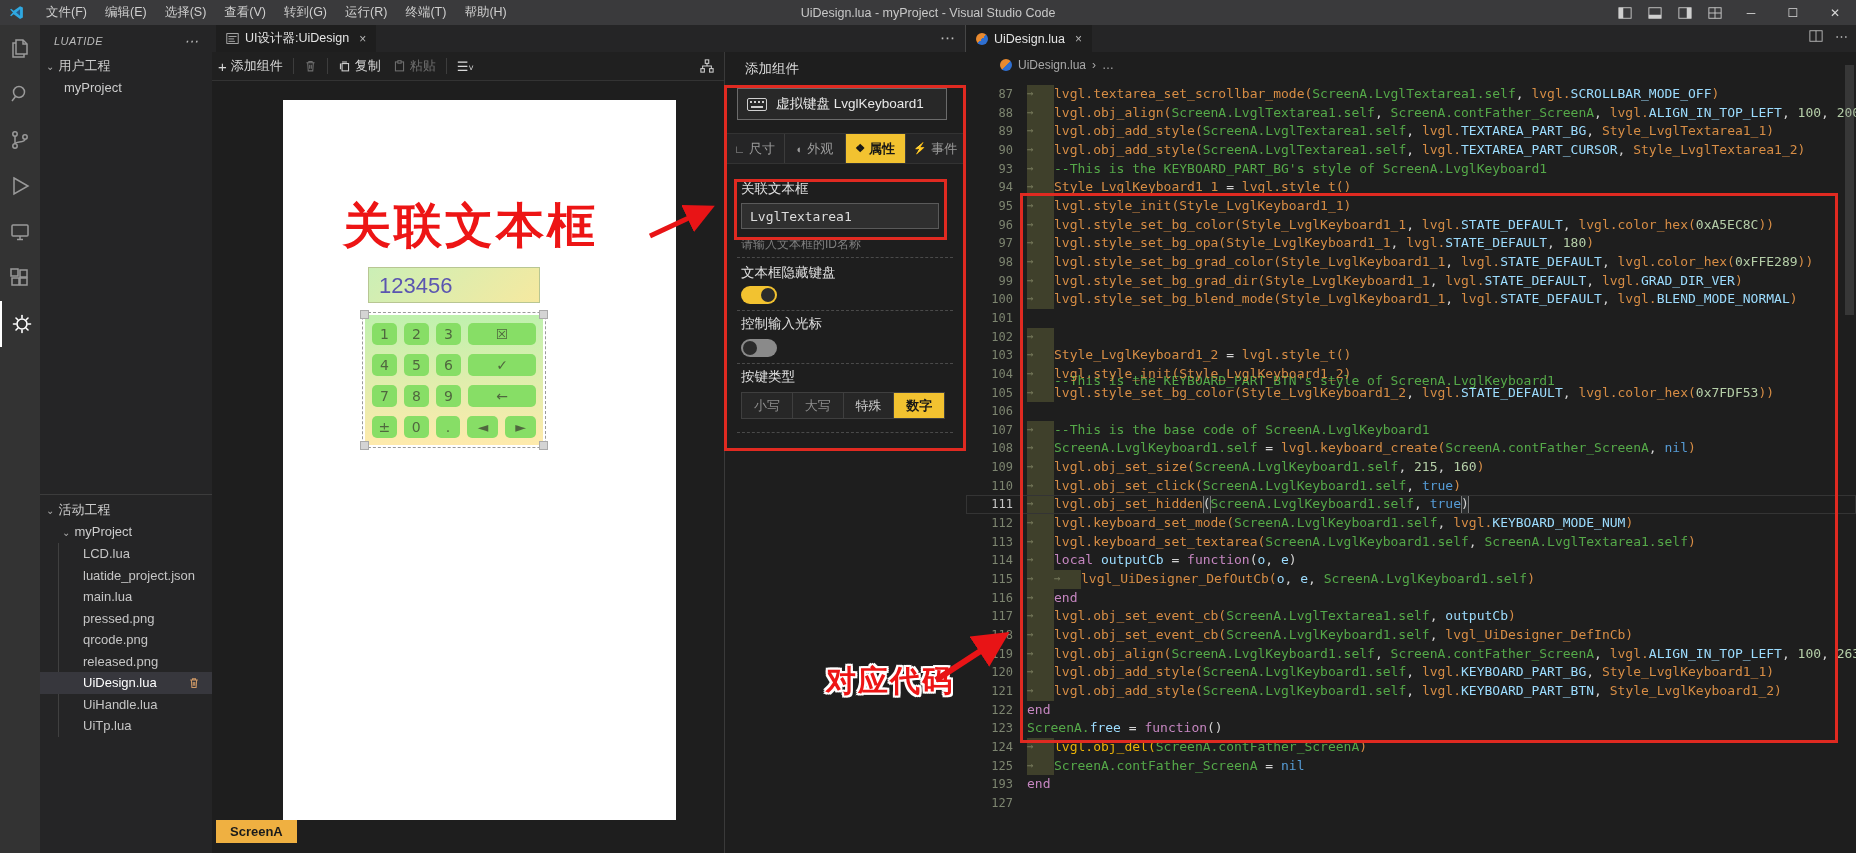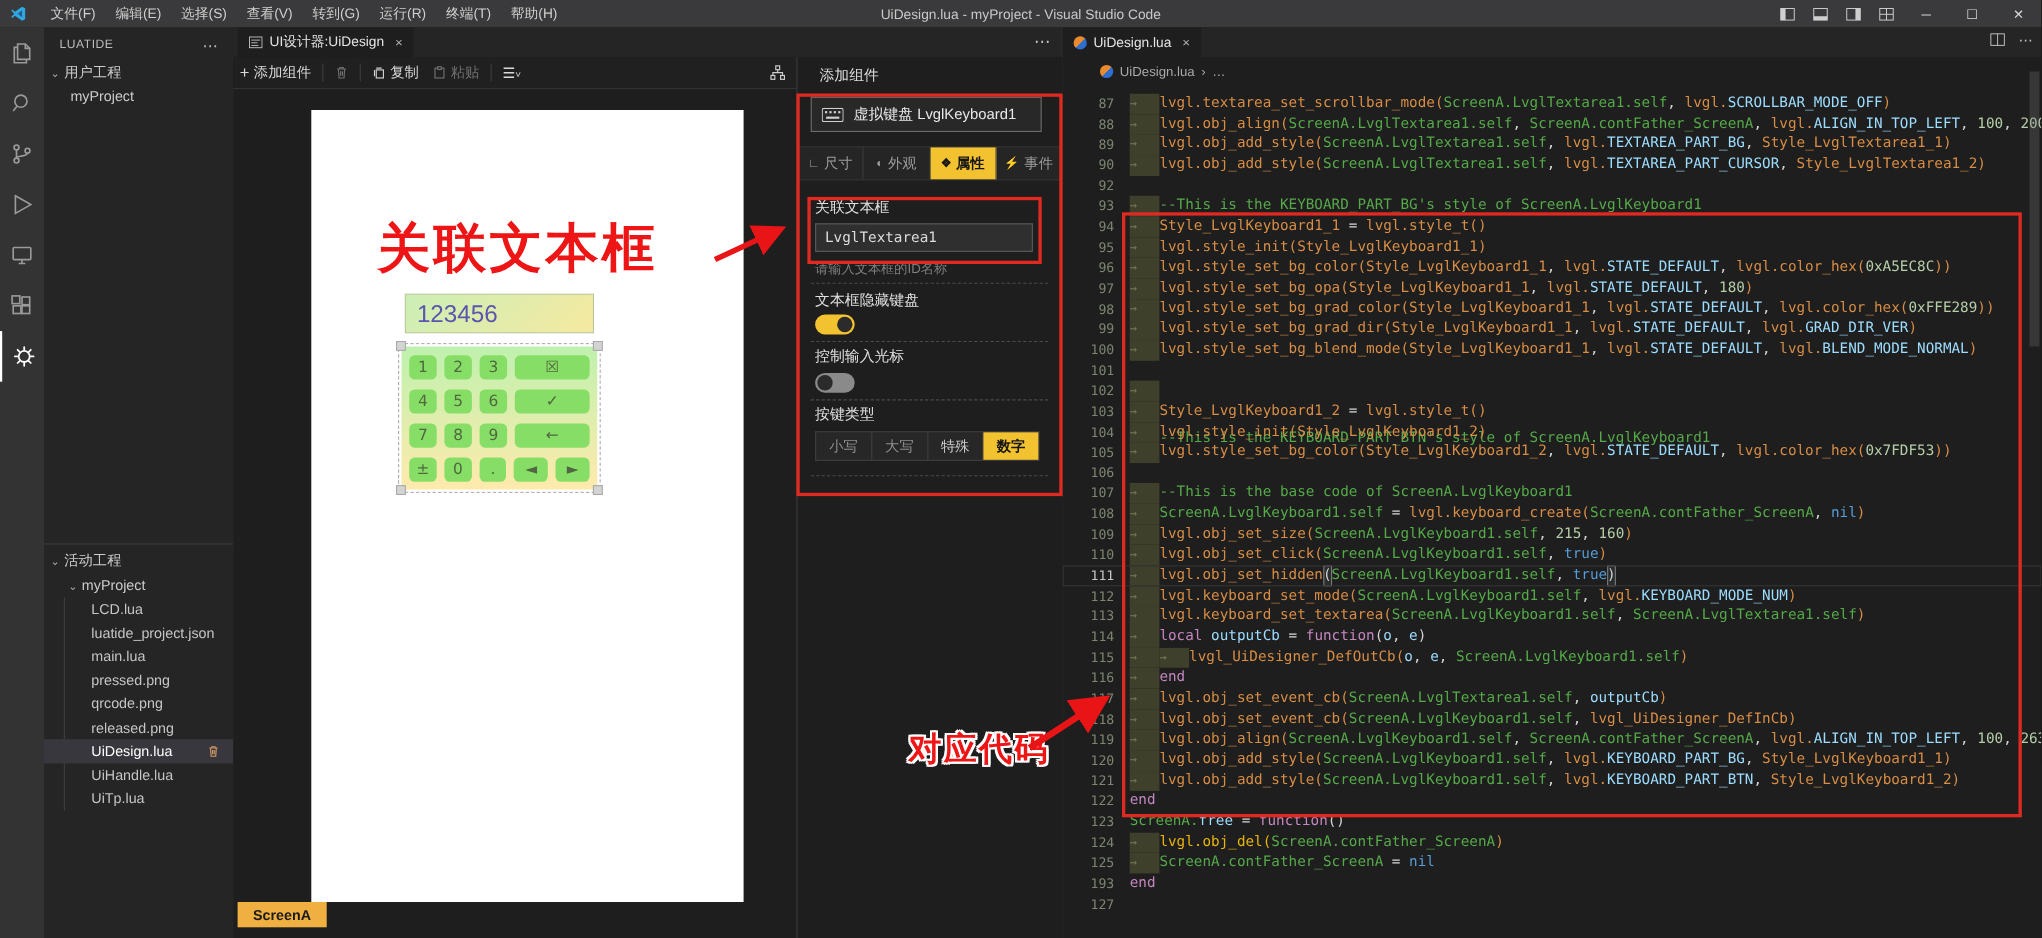--- a/index.html
+++ b/index.html
@@ -14,21 +14,21 @@
   .layout-ico{width:30px;height:25px;display:flex;align-items:center;justify-content:center;color:#cfcfcf;}
   .win-btn{width:42px;height:25px;display:flex;align-items:center;justify-content:center;color:#d7d7d7;font-size:12px;}
   
   #activitybar{position:absolute;left:0;top:25px;width:40px;height:828px;background:#333333;}
   .ab-item{width:40px;height:46px;display:flex;align-items:center;justify-content:center;color:#888;}
   .ab-item svg{stroke:#9a9a9a;}
   .ab-item.active{border-left:2px solid #fff;}
   .ab-item.active svg{stroke:#ffffff;}
   
   #sidebar{position:absolute;left:40px;top:25px;width:172px;height:828px;background:#252526;border-right:1px solid #3c3c3c;}
-  #sidebar-header{display:flex;justify-content:space-between;align-items:center;padding:8px 14px 6px 14px;}
+  #sidebar-header{display:flex;justify-content:space-between;align-items:center;padding:8px 14px 6px 14px;font-style:italic;}
   #sidebar-title{font-size:11px;color:#bbbbbb;letter-spacing:.5px;}
   #sidebar-more{color:#bbb;font-size:14px;}
   .tree-row{height:22px;line-height:22px;color:#cccccc;white-space:nowrap;overflow:hidden;}
   .chev{color:#aaa;font-size:10px;padding:0 4px 0 6px;}
   #active-section{position:absolute;left:0;top:469px;width:172px;border-top:1px solid #3c3c3c;padding-top:4px;}
   .file-row{height:21.5px;line-height:21.5px;padding-left:43px;color:#c5c5c5;position:relative;}
   .file-row.selected{background:#37373d;color:#ffffff;}
   .file-guide{position:absolute;left:18px;top:0;bottom:0;width:1px;background:#404040;}
   .trash-ico{position:absolute;right:12px;top:3px;}
   
@@ -425,21 +425,20 @@
       <span class="lua-ico"></span>
       <span>UiDesign.lua</span>
       <span>›</span>
       <span>…</span>
     </div>
     <div id="code-area">
         <div class="cline"><span class="ln">87</span><span class="lnpad"></span><span class="ind">→</span><span class="tk" style="color: rgb(215, 141, 69);">lvgl.textarea_set_scrollbar_mode(</span><span class="tk" style="color: rgb(85, 169, 73);">ScreenA.LvglTextarea1.self</span><span class="tk" style="color: rgb(212, 212, 212);">, </span><span class="tk" style="color: rgb(215, 141, 69);">lvgl.</span><span class="tk" style="color: rgb(156, 220, 254);">SCROLLBAR_MODE_OFF</span><span class="tk" style="color: rgb(215, 141, 69);">)</span></div>
         <div class="cline"><span class="ln">88</span><span class="lnpad"></span><span class="ind">→</span><span class="tk" style="color: rgb(215, 141, 69);">lvgl.obj_align(</span><span class="tk" style="color: rgb(85, 169, 73);">ScreenA.LvglTextarea1.self</span><span class="tk" style="color: rgb(212, 212, 212);">, </span><span class="tk" style="color: rgb(85, 169, 73);">ScreenA.contFather_ScreenA</span><span class="tk" style="color: rgb(212, 212, 212);">, </span><span class="tk" style="color: rgb(215, 141, 69);">lvgl.</span><span class="tk" style="color: rgb(156, 220, 254);">ALIGN_IN_TOP_LEFT</span><span class="tk" style="color: rgb(212, 212, 212);">, </span><span class="tk" style="color: rgb(181, 206, 168);">100</span><span class="tk" style="color: rgb(212, 212, 212);">, </span><span class="tk" style="color: rgb(181, 206, 168);">200</span></div>
         <div class="cline"><span class="ln">89</span><span class="lnpad"></span><span class="ind">→</span><span class="tk" style="color: rgb(215, 141, 69);">lvgl.obj_add_style(</span><span class="tk" style="color: rgb(85, 169, 73);">ScreenA.LvglTextarea1.self</span><span class="tk" style="color: rgb(212, 212, 212);">, </span><span class="tk" style="color: rgb(215, 141, 69);">lvgl.</span><span class="tk" style="color: rgb(156, 220, 254);">TEXTAREA_PART_BG</span><span class="tk" style="color: rgb(212, 212, 212);">, </span><span class="tk" style="color: rgb(215, 141, 69);">Style_LvglTextarea1_1)</span></div>
         <div class="cline"><span class="ln">90</span><span class="lnpad"></span><span class="ind">→</span><span class="tk" style="color: rgb(215, 141, 69);">lvgl.obj_add_style(</span><span class="tk" style="color: rgb(85, 169, 73);">ScreenA.LvglTextarea1.self</span><span class="tk" style="color: rgb(212, 212, 212);">, </span><span class="tk" style="color: rgb(215, 141, 69);">lvgl.</span><span class="tk" style="color: rgb(156, 220, 254);">TEXTAREA_PART_CURSOR</span><span class="tk" style="color: rgb(212, 212, 212);">, </span><span class="tk" style="color: rgb(215, 141, 69);">Style_LvglTextarea1_2)</span></div>
-        <div class="cline"><span class="ln">92</span><span class="lnpad"></span></div>
         <div class="cline"><span class="ln">93</span><span class="lnpad"></span><span class="ind">→</span><span class="tk" style="color: rgb(85, 169, 73);">--This is the KEYBOARD_PART_BG's style of ScreenA.LvglKeyboard1</span></div>
         <div class="cline"><span class="ln">94</span><span class="lnpad"></span><span class="ind">→</span><span class="tk" style="color: rgb(215, 141, 69);">Style_LvglKeyboard1_1</span><span class="tk" style="color: rgb(212, 212, 212);"> = </span><span class="tk" style="color: rgb(215, 141, 69);">lvgl.style_t()</span></div>
         <div class="cline"><span class="ln">95</span><span class="lnpad"></span><span class="ind">→</span><span class="tk" style="color: rgb(215, 141, 69);">lvgl.style_init(Style_LvglKeyboard1_1)</span></div>
         <div class="cline"><span class="ln">96</span><span class="lnpad"></span><span class="ind">→</span><span class="tk" style="color: rgb(215, 141, 69);">lvgl.style_set_bg_color(Style_LvglKeyboard1_1</span><span class="tk" style="color: rgb(212, 212, 212);">, </span><span class="tk" style="color: rgb(215, 141, 69);">lvgl.</span><span class="tk" style="color: rgb(156, 220, 254);">STATE_DEFAULT</span><span class="tk" style="color: rgb(212, 212, 212);">, </span><span class="tk" style="color: rgb(215, 141, 69);">lvgl.color_hex(</span><span class="tk" style="color: rgb(181, 206, 168);">0xA5EC8C</span><span class="tk" style="color: rgb(215, 141, 69);">))</span></div>
         <div class="cline"><span class="ln">97</span><span class="lnpad"></span><span class="ind">→</span><span class="tk" style="color: rgb(215, 141, 69);">lvgl.style_set_bg_opa(Style_LvglKeyboard1_1</span><span class="tk" style="color: rgb(212, 212, 212);">, </span><span class="tk" style="color: rgb(215, 141, 69);">lvgl.</span><span class="tk" style="color: rgb(156, 220, 254);">STATE_DEFAULT</span><span class="tk" style="color: rgb(212, 212, 212);">, </span><span class="tk" style="color: rgb(181, 206, 168);">180</span><span class="tk" style="color: rgb(215, 141, 69);">)</span></div>
         <div class="cline"><span class="ln">98</span><span class="lnpad"></span><span class="ind">→</span><span class="tk" style="color: rgb(215, 141, 69);">lvgl.style_set_bg_grad_color(Style_LvglKeyboard1_1</span><span class="tk" style="color: rgb(212, 212, 212);">, </span><span class="tk" style="color: rgb(215, 141, 69);">lvgl.</span><span class="tk" style="color: rgb(156, 220, 254);">STATE_DEFAULT</span><span class="tk" style="color: rgb(212, 212, 212);">, </span><span class="tk" style="color: rgb(215, 141, 69);">lvgl.color_hex(</span><span class="tk" style="color: rgb(181, 206, 168);">0xFFE289</span><span class="tk" style="color: rgb(215, 141, 69);">))</span></div>
         <div class="cline"><span class="ln">99</span><span class="lnpad"></span><span class="ind">→</span><span class="tk" style="color: rgb(215, 141, 69);">lvgl.style_set_bg_grad_dir(Style_LvglKeyboard1_1</span><span class="tk" style="color: rgb(212, 212, 212);">, </span><span class="tk" style="color: rgb(215, 141, 69);">lvgl.</span><span class="tk" style="color: rgb(156, 220, 254);">STATE_DEFAULT</span><span class="tk" style="color: rgb(212, 212, 212);">, </span><span class="tk" style="color: rgb(215, 141, 69);">lvgl.</span><span class="tk" style="color: rgb(156, 220, 254);">GRAD_DIR_VER</span><span class="tk" style="color: rgb(215, 141, 69);">)</span></div>
         <div class="cline"><span class="ln">100</span><span class="lnpad"></span><span class="ind">→</span><span class="tk" style="color: rgb(215, 141, 69);">lvgl.style_set_bg_blend_mode(Style_LvglKeyboard1_1</span><span class="tk" style="color: rgb(212, 212, 212);">, </span><span class="tk" style="color: rgb(215, 141, 69);">lvgl.</span><span class="tk" style="color: rgb(156, 220, 254);">STATE_DEFAULT</span><span class="tk" style="color: rgb(212, 212, 212);">, </span><span class="tk" style="color: rgb(215, 141, 69);">lvgl.</span><span class="tk" style="color: rgb(156, 220, 254);">BLEND_MODE_NORMAL</span><span class="tk" style="color: rgb(215, 141, 69);">)</span></div>
         <div class="cline"><span class="ln">101</span><span class="lnpad"></span></div>
         <div class="cline"><span class="ln">102</span><span class="lnpad"></span><span class="ind">→</span><span class="tk" style="color: rgb(85, 169, 73); margin-top: 44px;">--This is the KEYBOARD_PART_BTN's style of ScreenA.LvglKeyboard1</span></div>

